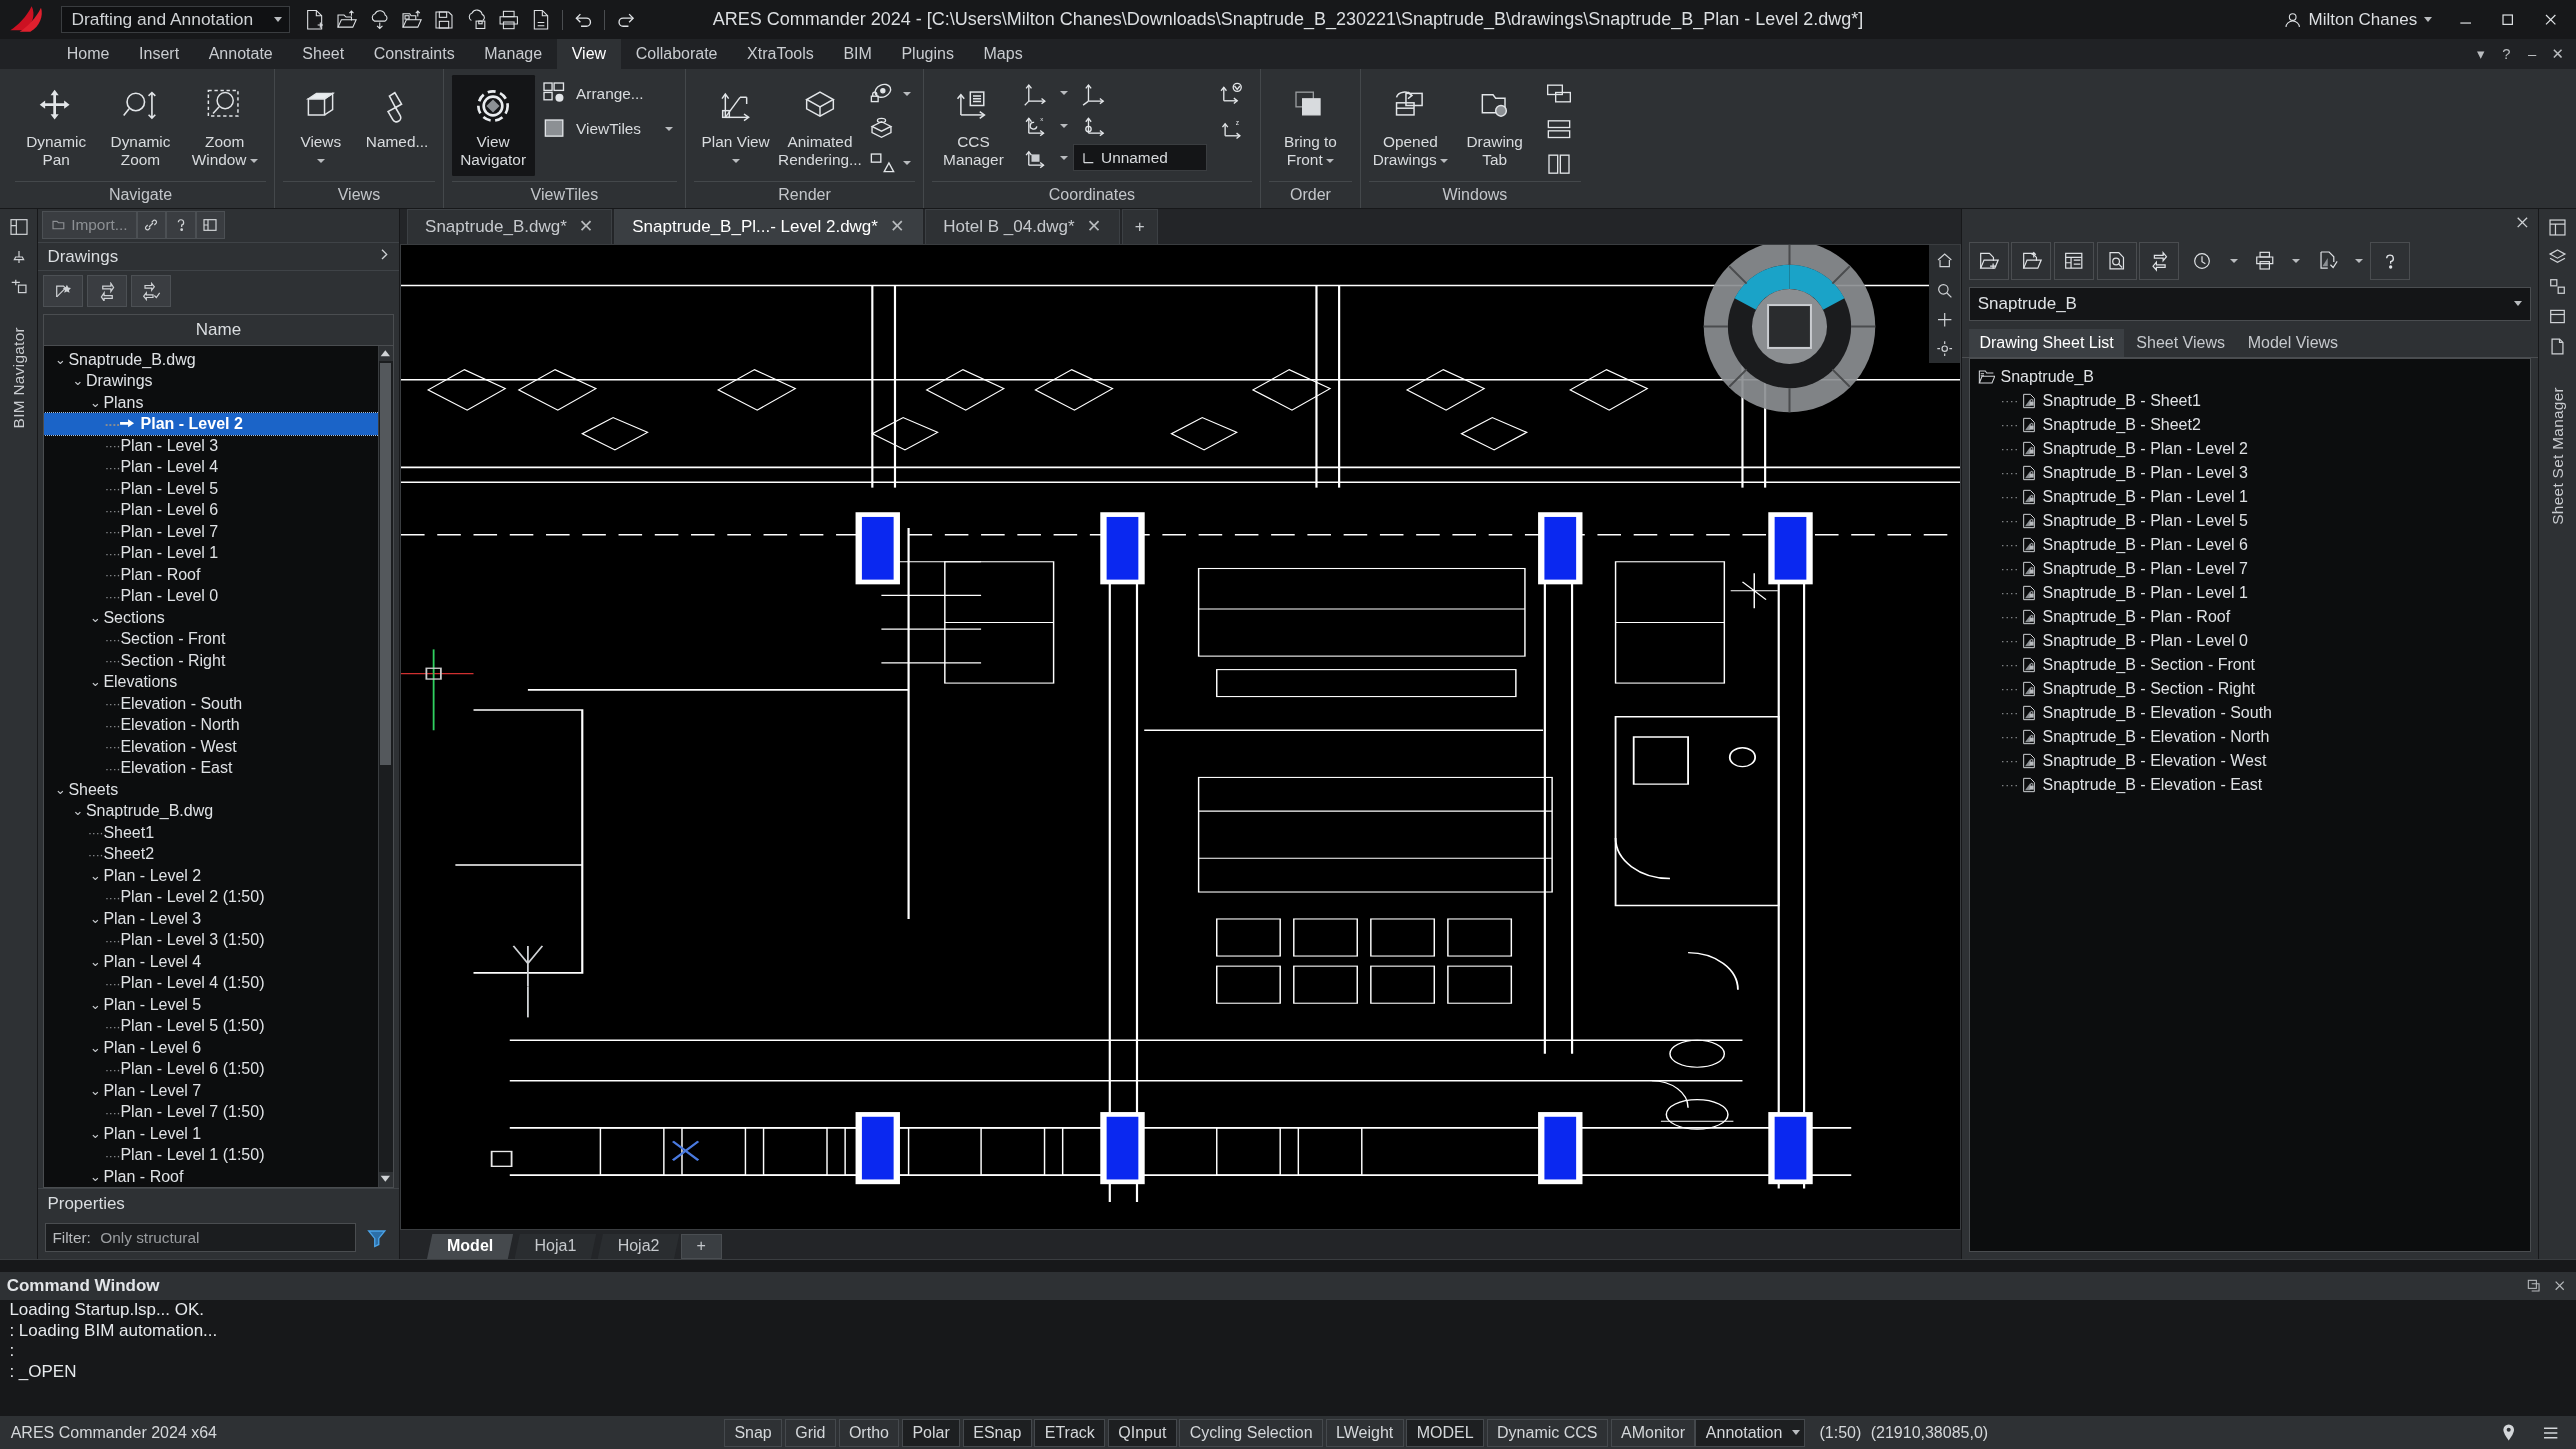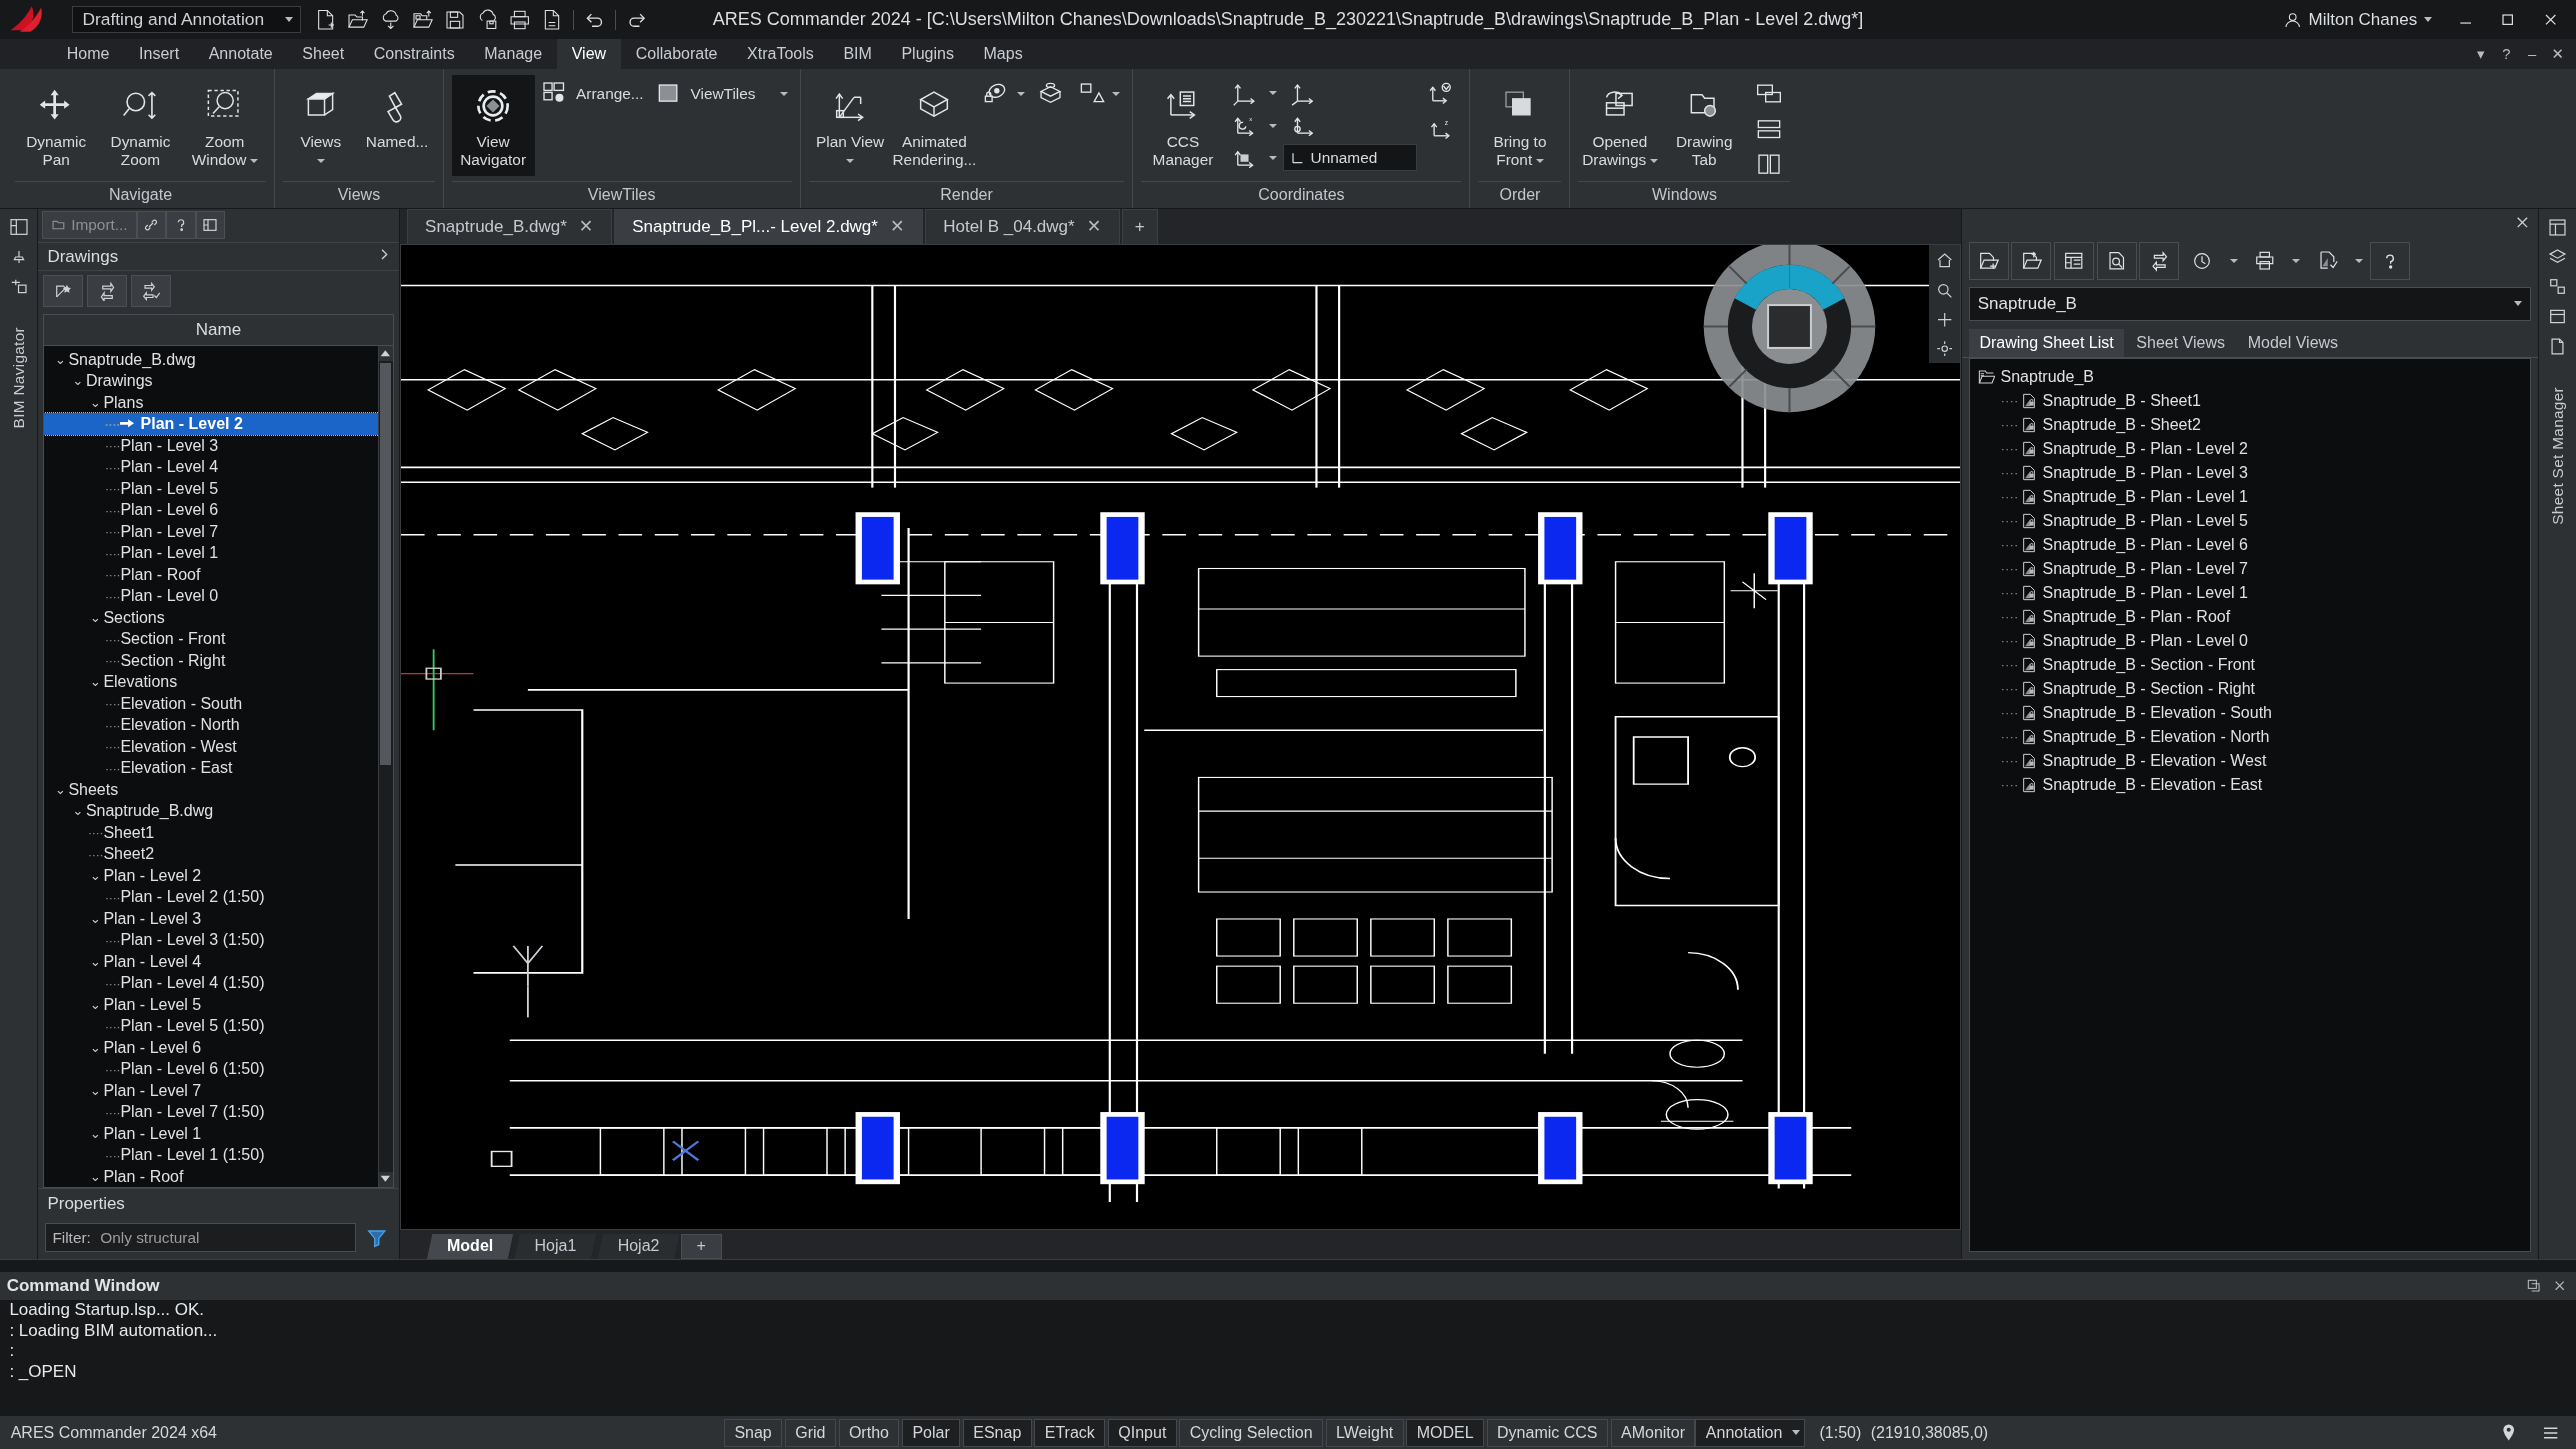--- a/index.html
+++ b/index.html
@@ -15,21 +15,21 @@
   
   .titlebar {
     height: 39px; background: #17181a; display: flex; align-items: center;
     flex: 0 0 39px; position: relative;
   }
   .logo { width: 54px; height: 39px; position: relative; flex: 0 0 54px; }
   .logo svg { position: absolute; left: 9.4px; top: 5.4px; }
   .wsbox {
     width: 229px; height: 27px; background: #101113; border: 0.7px solid #3a3d40;
     display: flex; align-items: center; padding: 0 6.7px 0 9.4px; color: #cfd2d5;
-    font-size: 17.4px; position: relative; margin-left: 18px;
+    font-size: 17.4px; position: relative; margin-left: 7px;
   }
   .wsbox .cap { flex: 1; white-space: nowrap; overflow: hidden; }
   .caret-d { width: 0; height: 0; border-left: 4.7px solid transparent; border-right: 4.7px solid transparent; border-top: 5.4px solid #b9bcbf; }
   .qat { display: flex; align-items: center; gap: 1.3px; margin-left: 9.4px; }
   .qbtn {
     width: 31px; height: 31px; display: flex; align-items: center; justify-content: center;
     border-radius: 1.3px;
   }
   .qbtn svg { display: block; }
   .qsep { width: 0.7px; height: 20px; background: #4a4d50; margin: 0 4px; }
@@ -69,21 +69,21 @@
   .bigbtn {
     width: 83px; min-height: 101px; display: flex; flex-direction: column; align-items: center;
     padding-top: 5.4px; border-radius: 1.3px;
   }
   .bigbtn.w-narrow { width: 75px; }
   .bigbtn.active { background: #141517; }
   .bigbtn .ico { height: 50px; display: flex; align-items: center; justify-content: center; }
   .bigbtn .lbl { font-size: 15.4px; color: #d8dbde; text-align: center; line-height: 1.16; margin-top: 2.7px; }
   .bigbtn .lbl .dd { display: inline-block; margin-left: 3.4px; }
   .caret-s { display: inline-block; width: 0; height: 0; border-left: 4px solid transparent; border-right: 4px solid transparent; border-top: 4.7px solid #b9bcbf; vertical-align: middle; }
-  .smallcol { display: flex; flex-direction: row; gap: 2.7px; padding-top: 2.7px; }
+  .smallcol { display: flex; flex-direction: column; gap: 2.7px; padding-top: 2.7px; }
   .smallrow { display: flex; align-items: center; gap: 6.7px; height: 32px; padding: 0 4px; }
   .smallrow .lbl { font-size: 15.4px; color: #d8dbde; white-space: nowrap; }
   .icobox { width: 29.5px; height: 29.5px; display: flex; align-items: center; justify-content: center; }
   .ccsfield {
     width: 134px; height: 27px; background: #141517; border: 0.7px solid #3a3d40;
     display: flex; align-items: center; gap: 5.4px; padding: 0 5.4px; font-size: 15.4px; color: #d8dbde;
   }
   .grid3 { display: grid; grid-template-columns: repeat(3, auto); gap: 1.3px 0; align-items: center; }
   .cellbtn { width: 38px; height: 31px; display: flex; align-items: center; justify-content: center; }
   .ddcell { width: 19px; height: 31px; display: flex; align-items: center; justify-content: center; }

